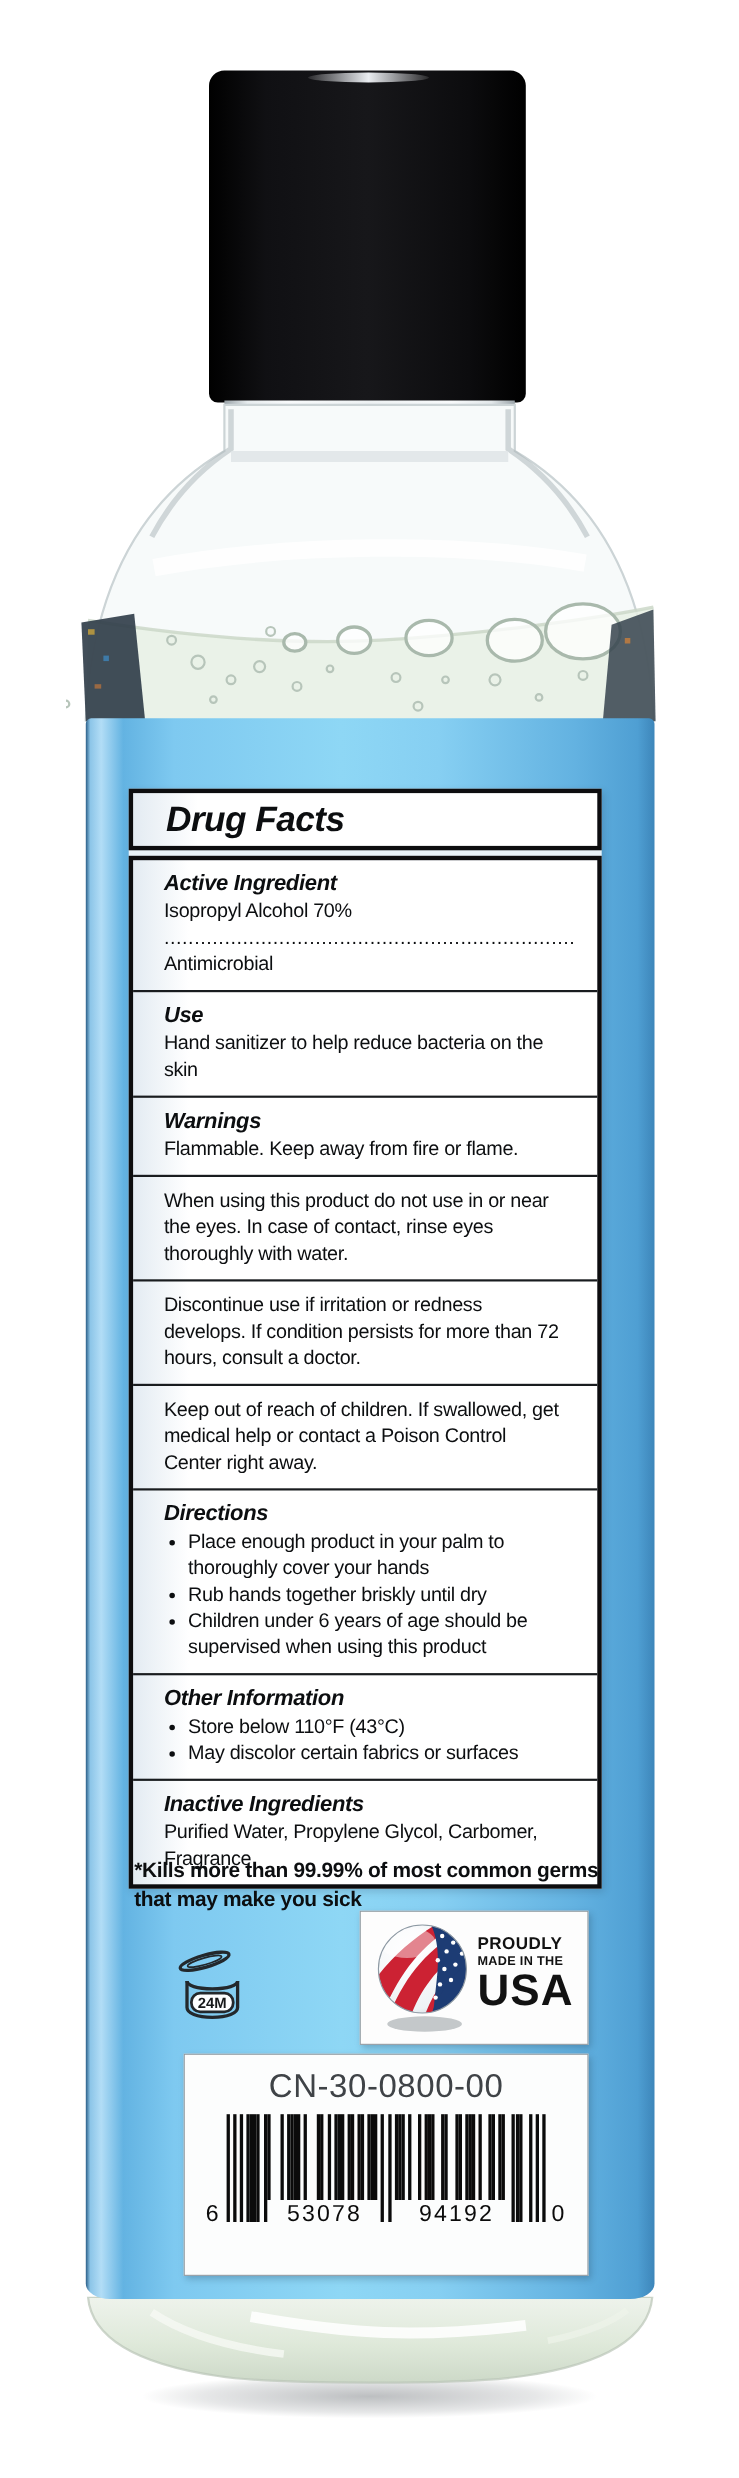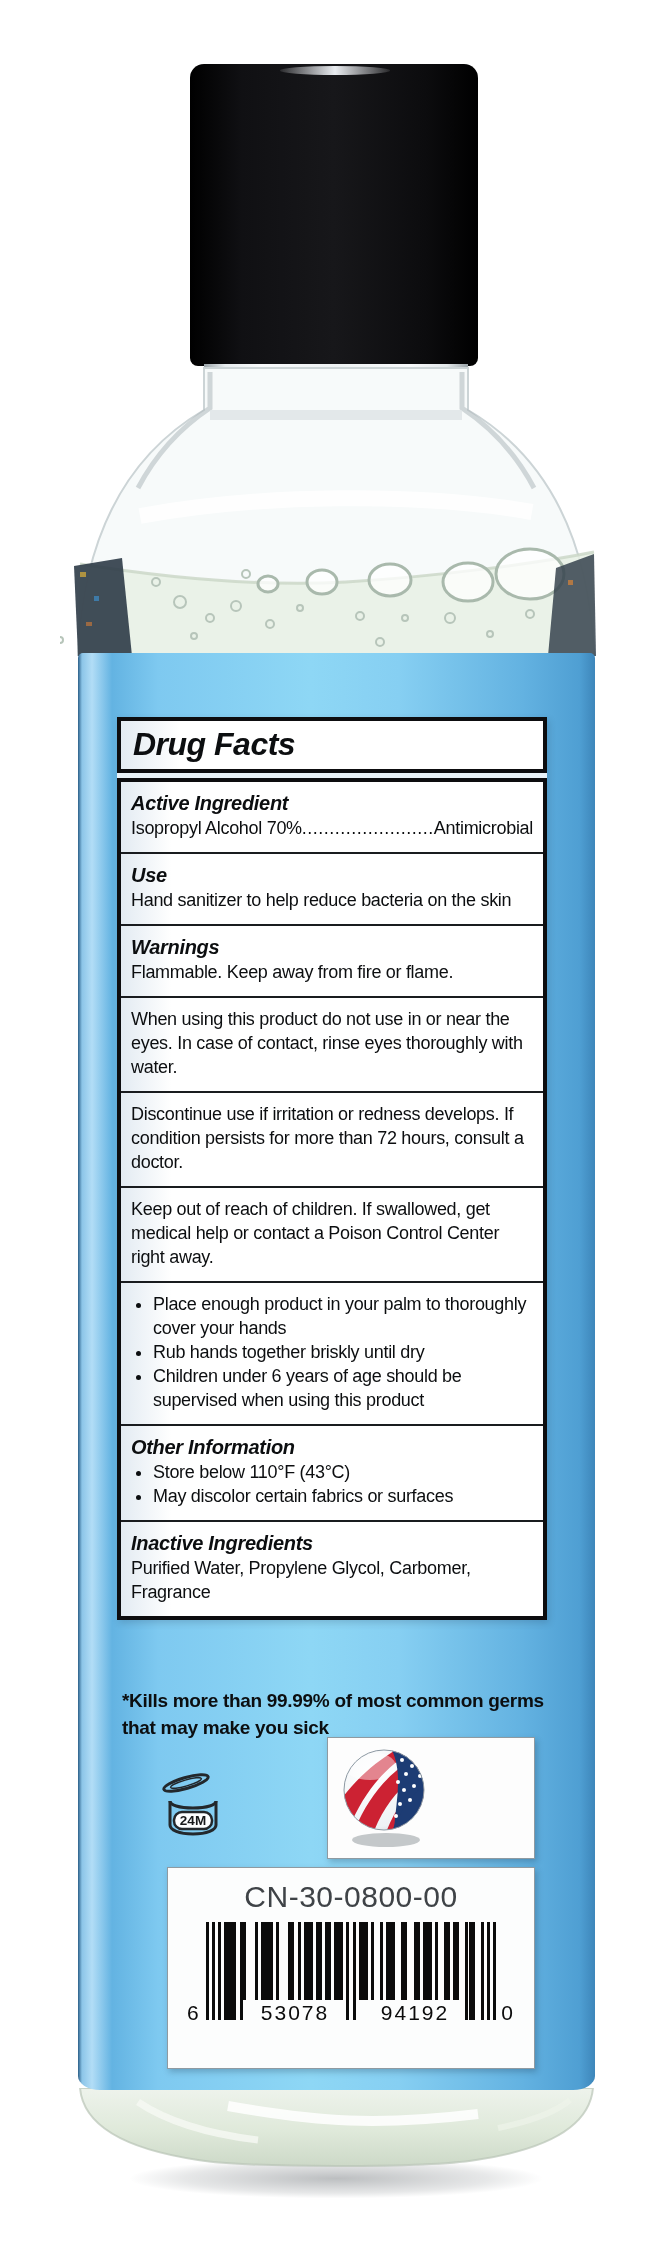--- a/index.html
+++ b/index.html
@@ -24,28 +24,28 @@
 
   
   .label{position:absolute;left:78px;top:653px;width:517px;height:1437px;
        background:linear-gradient(90deg,#2b5f88 0px,#8cc5e8 4px,#b2ddf6 14px,#63b3e2 34px,#7ec9f0 80px,#8ed7f5 45%,#86cff2 62%,#63b2e1 86%,#4f9fd3 97%,#3d86ba 100%);
        border-radius:5px 5px 22px 22px / 5px 5px 14px 14px;}
 
   .df-wrap{position:absolute;left:39px;top:64px;width:430px;background:#e9f2f8;
        box-shadow:2px 3px 7px rgba(20,40,60,.18);}
   .df-titlebox{border:4px solid #0d0d0f;background:linear-gradient(90deg,#e3ebf2,#ffffff 14%);
        padding:5px 12px 7px;}
-  .df-title{font-size:32px;font-weight:bold;font-style:italic;letter-spacing:-.5px;line-height:36px;}
+  .df-title{font-size:32px;font-weight:bold;font-style:italic;letter-spacing:-.5px;line-height:36px;margin-left:18px;}
   .df-gap{height:5px;}
   .df-box{border:4px solid #0d0d0f;background:linear-gradient(90deg,#e3ebf2,#ffffff 12%);}
-  .df-section{padding:9px 10px 12px;border-top:2px solid #191c1f;
+  .df-section{padding:9px 28px 12px;border-top:2px solid #191c1f;
        font-size:18px;line-height:24px;letter-spacing:-.3px;}
   .df-section:first-child{border-top:none;}
   .df-section h3{margin:0;font-size:20px;line-height:25px;font-style:italic;font-weight:bold;letter-spacing:-.3px;}
-  .df-section p{margin:0;}
+  .df-section p{margin:0;flex-direction:column;}
   .df-section .b{font-weight:normal;}
   .df-leader{display:flex;align-items:baseline;}
   .df-leader .nm,.df-leader .val{white-space:nowrap;}
   .df-leader .dots{flex:1;overflow:hidden;white-space:nowrap;letter-spacing:.5px;}
   .df-section ul{margin:0;padding-left:22px;}
   .df-section li{margin:0;}
 
   .footnote{position:absolute;left:44px;top:1034px;width:424px;
        font-size:19px;line-height:27px;font-weight:bold;letter-spacing:-.3px;}
 
@@ -174,20 +174,21 @@
           <div class="df-section">
             <p><span class="b">When using this product</span> do not use in or near the eyes. In case of contact, rinse eyes thoroughly with water.</p>
           </div>
           <div class="df-section">
             <p><span class="b">Discontinue use if</span> irritation or redness develops. If condition persists for more than 72 hours, consult a doctor.</p>
           </div>
           <div class="df-section">
             <p><span class="b">Keep out of reach of children.</span> If swallowed, get medical help or contact a Poison Control Center right away.</p>
           </div>
           <div class="df-section">
+            <h3>Directions</h3>
             <ul>
               <li>Place enough product in your palm to thoroughly cover your hands</li>
               <li>Rub hands together briskly until dry</li>
               <li>Children under 6 years of age should be supervised when using this product</li>
             </ul>
           </div>
           <div class="df-section">
             <h3>Other Information</h3>
             <ul>
               <li>Store below 110°F (43°C)</li>
@@ -243,20 +244,25 @@
               <circle cx="68" cy="46" r="2"></circle>
             <circle cx="74" cy="56" r="2"></circle>
               <circle cx="64" cy="60" r="2"></circle>
               <circle cx="62" cy="38" r="2"></circle>
             <circle cx="60" cy="72" r="2"></circle>
           </g>
           <ellipse cx="34" cy="22" rx="26" ry="14" fill="#ffffff" opacity=".45"></ellipse>
         </g>
         <circle cx="48" cy="46" r="40" fill="none" stroke="#8d99a3" stroke-width="1"></circle>
       </svg>
+      <div class="usa-text">
+        <div class="usa-line1">PROUDLY</div>
+        <div class="usa-line2">MADE IN THE</div>
+        <div class="usa-line3">USA</div>
+      </div>
     </div>
 
     <div class="barcode-box">
       <div class="sku">CN-30-0800-00</div>
       <div class="bars" id="upc">
         <span class="bc-digit bc-d0">6</span>
         <span class="bc-digit bc-d1">53078</span>
         <span class="bc-digit bc-d2">94192</span>
         <span class="bc-digit bc-d3">0</span>
       <div class="bar" style="left: 0px; width: 2.99px; height: 98px;"></div>

